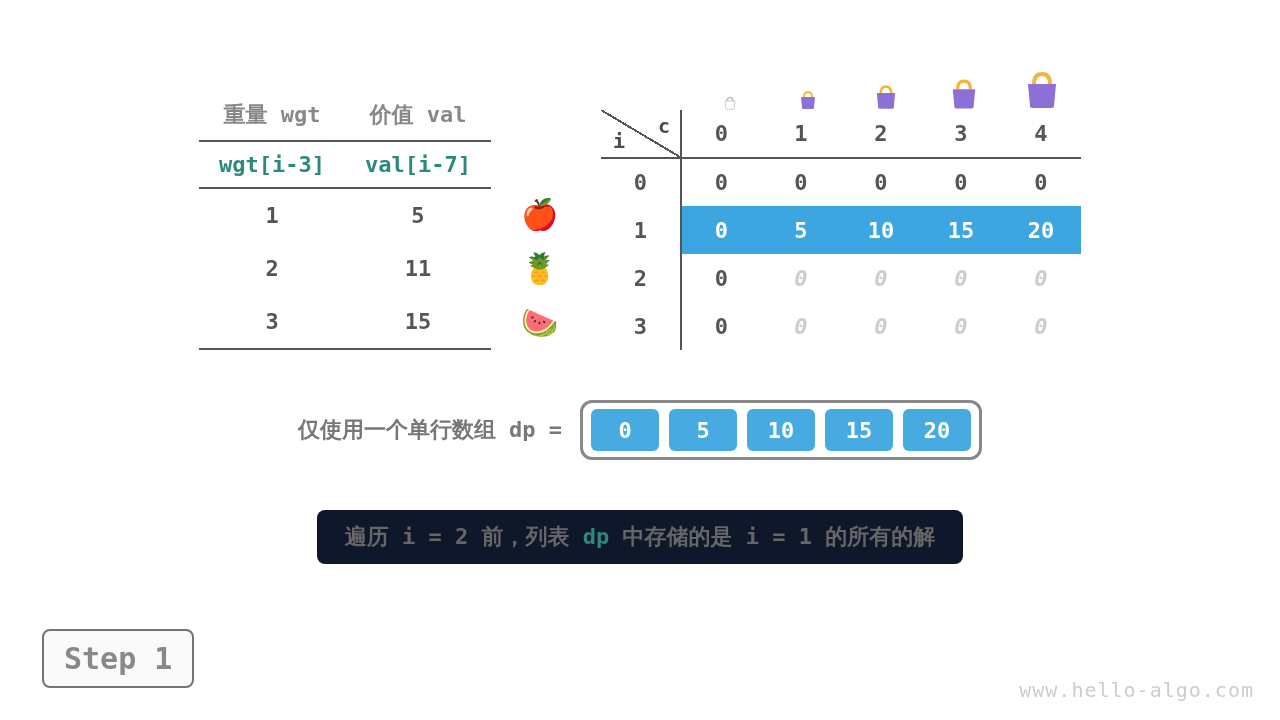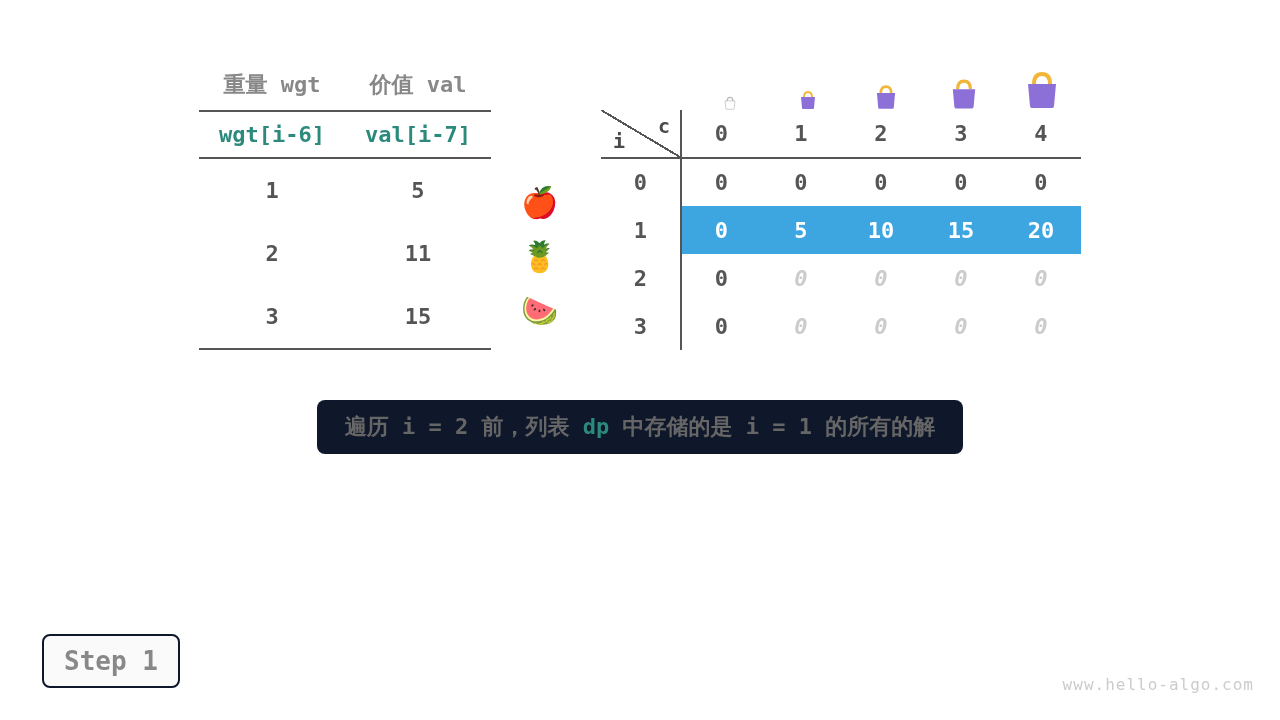--- a/index.html
+++ b/index.html
@@ -7,21 +7,21 @@
     width: 1280px; height: 720px;
     background: #fff;
     font-family: "Consolas", "Menlo", "Monaco", monospace;
     position: relative;
     color: #4a4a4a;
   }
   .container {
     position: absolute; left: 0; right: 0; top: 60px;
     display: flex; flex-direction: column; align-items: center;
   }
-  .top-row { display: flex; gap: 30px; }
+  .top-row { display: flex; align-items: flex-end; gap: 30px; }
   .items-table { border-collapse: collapse; font-size: 22px; }
   .items-table th, .items-table td { padding: 10px 20px; text-align: center; font-weight: bold; }
   .items-header { color: #888; border-bottom: 2px solid #555; }
   .items-subheader { color: #2b8a7b; border-bottom: 2px solid #555; }
   .items-body { border-bottom: 2px solid #555; }
   .items-body td { padding: 14px 20px; color: #555; }
   .fruit-col { width: 50px; }
   .fruit { font-size: 30px; line-height: 1; }
   .dp-wrap { display: flex; flex-direction: column; }
   .bag-row { display: flex; margin-left: 90px; }
@@ -52,43 +52,43 @@
     border-radius:6px; display:flex; align-items:center; justify-content:center;
     font-size:22px; font-weight:bold;
   }
   .caption {
     margin-top: 50px; background:#0f172a; border-radius:8px;
     padding: 12px 28px; font-size:22px; font-weight:bold; color:#666;
   }
   .caption .hl { color:#2b8a7b; }
   .step-badge {
     position:absolute; left:42px; bottom:32px;
-    border:2px solid #0f172a; border-radius:8px; padding:10px 20px;
-    font-size:26px; font-weight:bold; color:#888; background:#fafafa;
+    border:2px solid #737373; border-radius:8px; padding:10px 20px;
+    font-size:30px; font-weight:bold; color:#888; background:#fafafa;
   }
   .watermark {
-    position:absolute; right:26px; bottom:26px; color:#ccc;
-    font-size:16px; letter-spacing:1px;
+    position:absolute; right:26px; bottom:18px; color:#ccc;
+    font-size:20px; letter-spacing:1px;
   }
   svg.bag { display:block; }
 </style>
 </head>
 <body>
 
 <div class="container">
   <div class="top-row">
 
     <table class="items-table">
       <thead>
         <tr class="items-header">
           <th>重量 wgt</th>
           <th>价值 val</th>
         </tr>
         <tr class="items-subheader">
-          <th>wgt[i-6]</th>
+          <th>wgt[i-3]</th>
           <th>val[i-7]</th>
         </tr>
       </thead>
       <tbody class="items-body" id="items-body">
           <tr>
             <td>1</td>
             <td>5</td>
           </tr>
           <tr>
             <td>2</td>
@@ -186,20 +186,30 @@
               <td class="dp-cell faded">0</td>
               <td class="dp-cell faded">0</td>
               <td class="dp-cell faded">0</td>
               <td class="dp-cell faded">0</td>
             </tr>
           </tbody>
       </table>
     </div>
   </div>
 
+  <div class="dp-array-row">
+    <div class="dp-label">仅使用一个单行数组 dp =</div>
+    <div class="dp-array" id="dp-array">
+        <div class="cell">0</div>
+        <div class="cell">5</div>
+        <div class="cell">10</div>
+        <div class="cell">15</div>
+        <div class="cell">20</div>
+      </div>
+  </div>
 
   <div class="caption">
     <span>遍历 i = 2 前，列表 </span><span class="hl">dp</span><span> 中存储的是 i = 1 的所有的解</span>
   </div>
 </div>
 
 <div class="step-badge">Step 1</div>
 <div class="watermark">www.hello-algo.com</div>
 
 </body></html>

